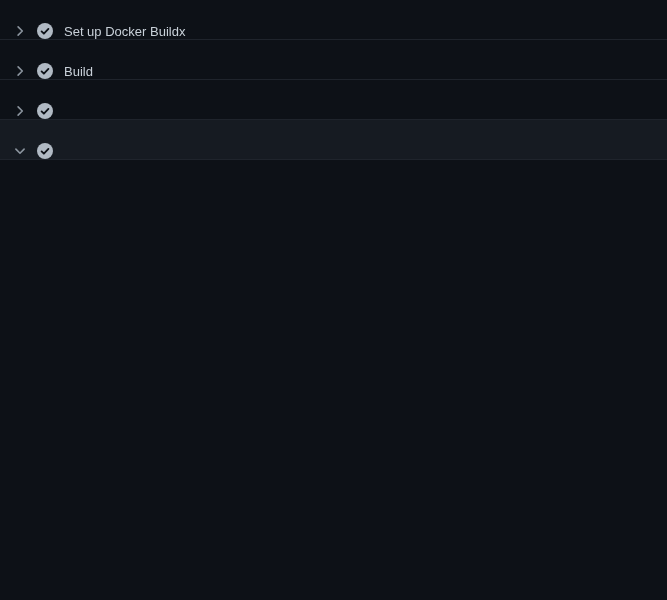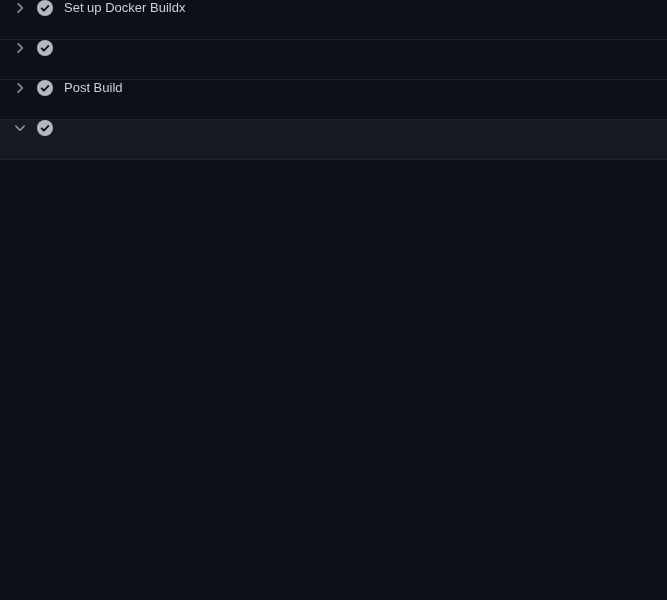--- a/index.html
+++ b/index.html
@@ -4,21 +4,21 @@
 <style>
   * { margin:0; padding:0; box-sizing:border-box; }
   html, body {
     width:667px; height:600px; overflow:hidden;
     background:var(--bg, #0d1117);
     font-family:"Liberation Sans","DejaVu Sans",sans-serif;
   }
   .steps { width:100%; }
   .section-header {
     width:100%; height:40px;
-    display:flex; align-items:flex-start;
+    display:flex; align-items:flex-end;
     background:transparent;
     border:none; border-bottom:1px solid var(--border,#1f242c);
     padding:0 16px 0 12px;
     cursor:pointer;
     font-family:"Liberation Sans","DejaVu Sans",sans-serif;
     font-size:13px; color:var(--text,#c9d1d9); text-align:left;
   }
   .section.expanded .section-header { background:var(--header-bg-expanded,#161b22); }
   .chev {
     width:16px; height:16px; margin-right:9px;
@@ -64,37 +64,37 @@
         <svg width="16" height="16" viewBox="0 0 16 16" aria-hidden="true">
           <path d="M6.1 3.9 10.3 8 6.1 12.1" fill="none" stroke="currentColor" stroke-width="1.6" stroke-linecap="round" stroke-linejoin="round"></path>
         </svg>
       </span>
       <span class="check">
         <svg width="16" height="16" viewBox="0 0 16 16" aria-hidden="true">
           <circle cx="8" cy="8" r="8"></circle>
           <path class="mark" d="M4.6 8.4 6.9 10.7 11.4 5.9" fill="none" stroke-width="1.8" stroke-linecap="round" stroke-linejoin="round"></path>
         </svg>
       </span>
+      <span class="section-label">Build</span>
     </button>
   </div>
 
   <div class="section">
     <button class="section-header">
       <span class="chev">
         <svg width="16" height="16" viewBox="0 0 16 16" aria-hidden="true">
           <path d="M6.1 3.9 10.3 8 6.1 12.1" fill="none" stroke="currentColor" stroke-width="1.6" stroke-linecap="round" stroke-linejoin="round"></path>
         </svg>
       </span>
       <span class="check">
         <svg width="16" height="16" viewBox="0 0 16 16" aria-hidden="true">
           <circle cx="8" cy="8" r="8"></circle>
           <path class="mark" d="M4.6 8.4 6.9 10.7 11.4 5.9" fill="none" stroke-width="1.8" stroke-linecap="round" stroke-linejoin="round"></path>
         </svg>
       </span>
-      <span class="section-label">Post Build</span>
     </button>
   </div>
 
   <div class="section expanded">
     <button class="section-header">
       <span class="chev">
         <svg width="16" height="16" viewBox="0 0 16 16" aria-hidden="true">
           <path d="M6.1 3.9 10.3 8 6.1 12.1" fill="none" stroke="currentColor" stroke-width="1.6" stroke-linecap="round" stroke-linejoin="round"></path>
         </svg>
       </span>

